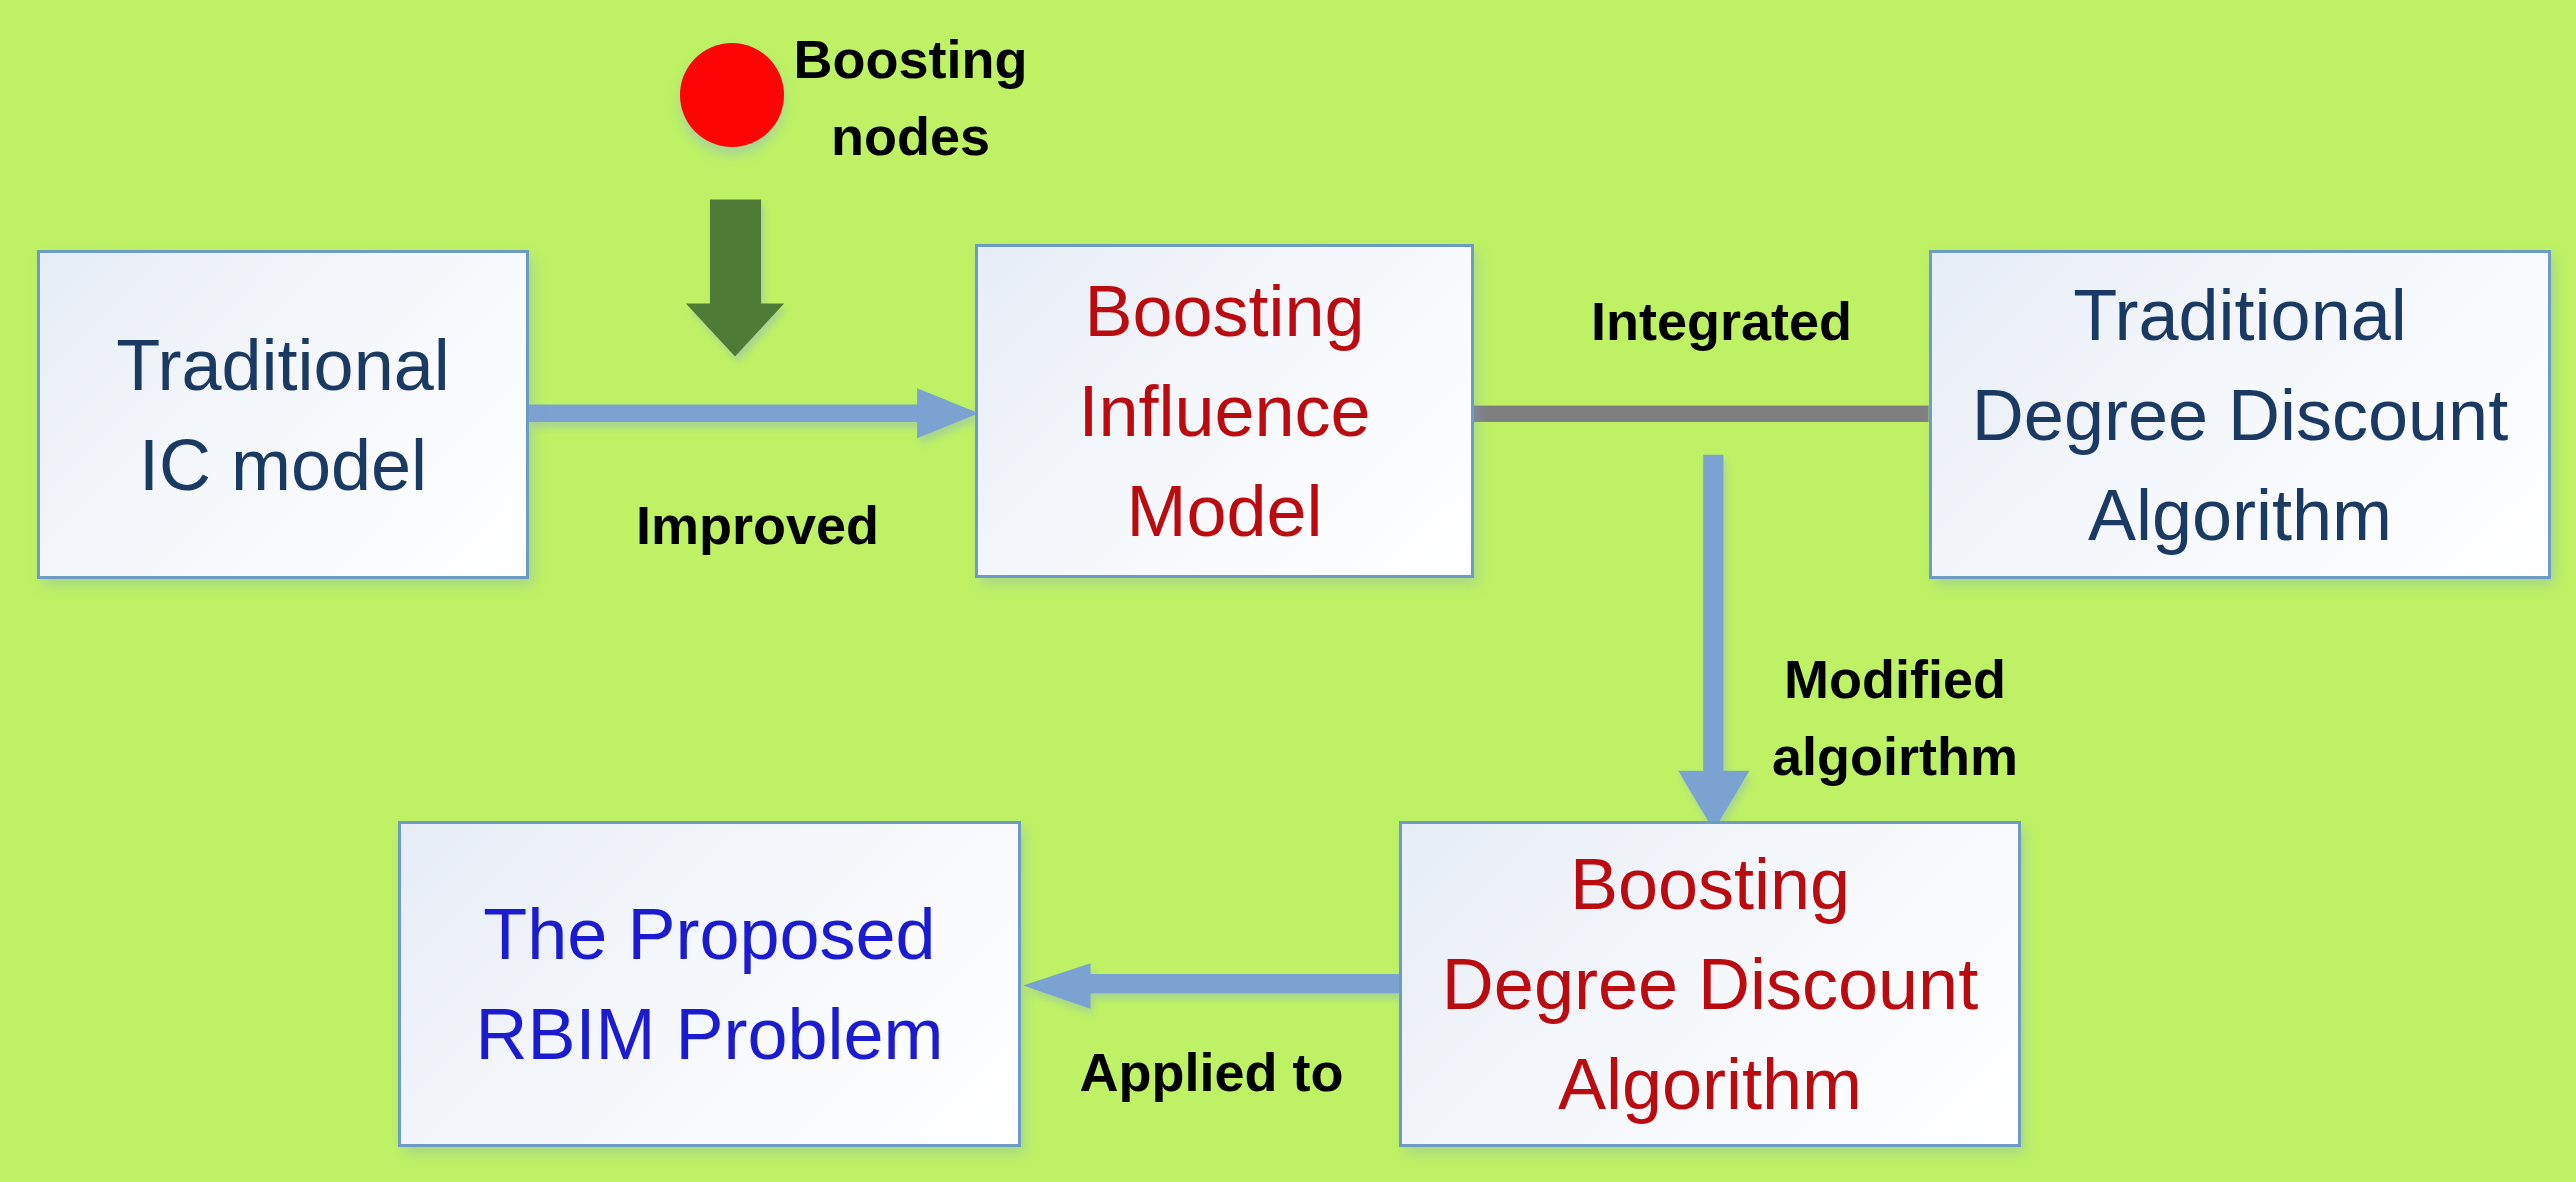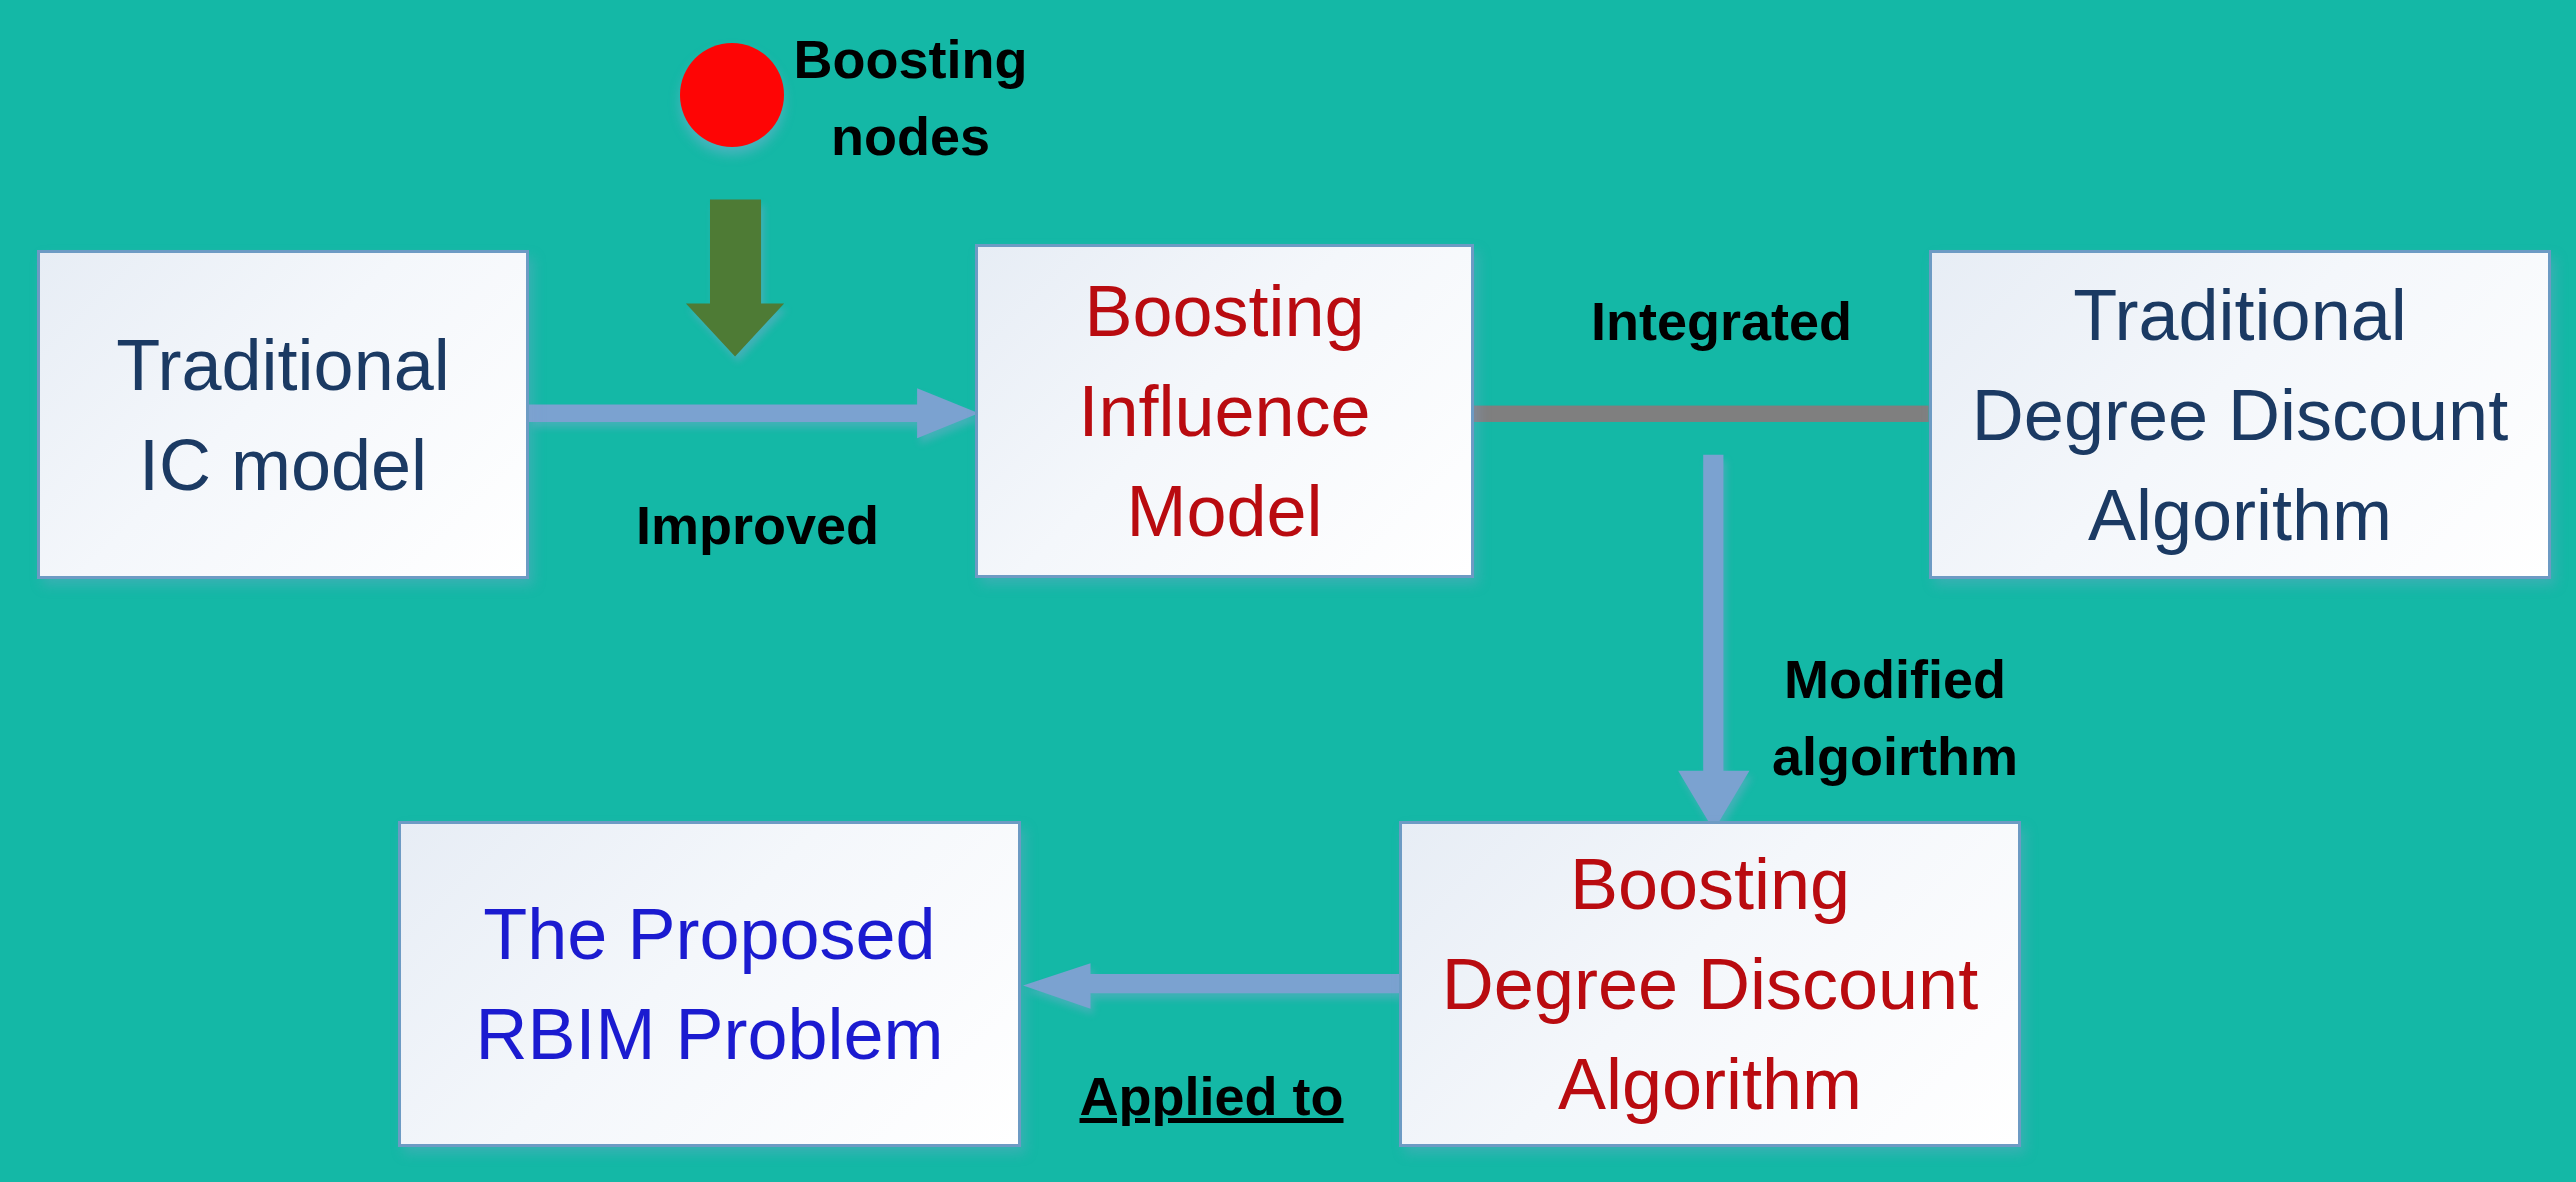--- a/index.html
+++ b/index.html
@@ -4,21 +4,21 @@
 <style>
   html, body {
     margin: 0;
     padding: 0;
     background: #ffffff;
   }
   .canvas {
     position: relative;
     width: 2576px;
     height: 1183px;
-    background: #14b8a6;
+    background: #bef264;
     overflow: hidden;
     font-family: "Liberation Sans", "DejaVu Sans", sans-serif;
   }
   
   .flowbox {
     position: absolute;
     box-sizing: border-box;
     border: 3.9px solid #6d9bc4;
     background: linear-gradient(135deg, #e7edf5 0%, #f4f7fb 45%, #ffffff 100%);
     box-shadow: 4.8px 6.7px 11.6px rgba(128, 162, 205, 0.35);
@@ -51,21 +51,21 @@
     font-weight: 700;
     font-size: 54px;
     line-height: 77px;
     text-align: center;
     white-space: nowrap;
   }
   #label-boosting-nodes { left: 718px;  top: 21px;   width: 385px; }
   #label-improved       { left: 565px;  top: 487px;  width: 385px; }
   #label-integrated     { left: 1529px; top: 283px;  width: 385px; text-align: center; }
   #label-modified       { left: 1654px; top: 613px;  width: 482px; margin-top: 28px; }
-  #label-applied-to     { left: 1019px; top: 1058px; width: 385px; text-decoration: underline; }
+  #label-applied-to     { left: 1019px; top: 1034px; width: 385px; }
 
   
   #boost-node-circle {
     position: absolute;
     left: 680px;
     top: 43px;
     width: 104px;
     height: 104px;
     border-radius: 50%;
     background: #fe0505;

